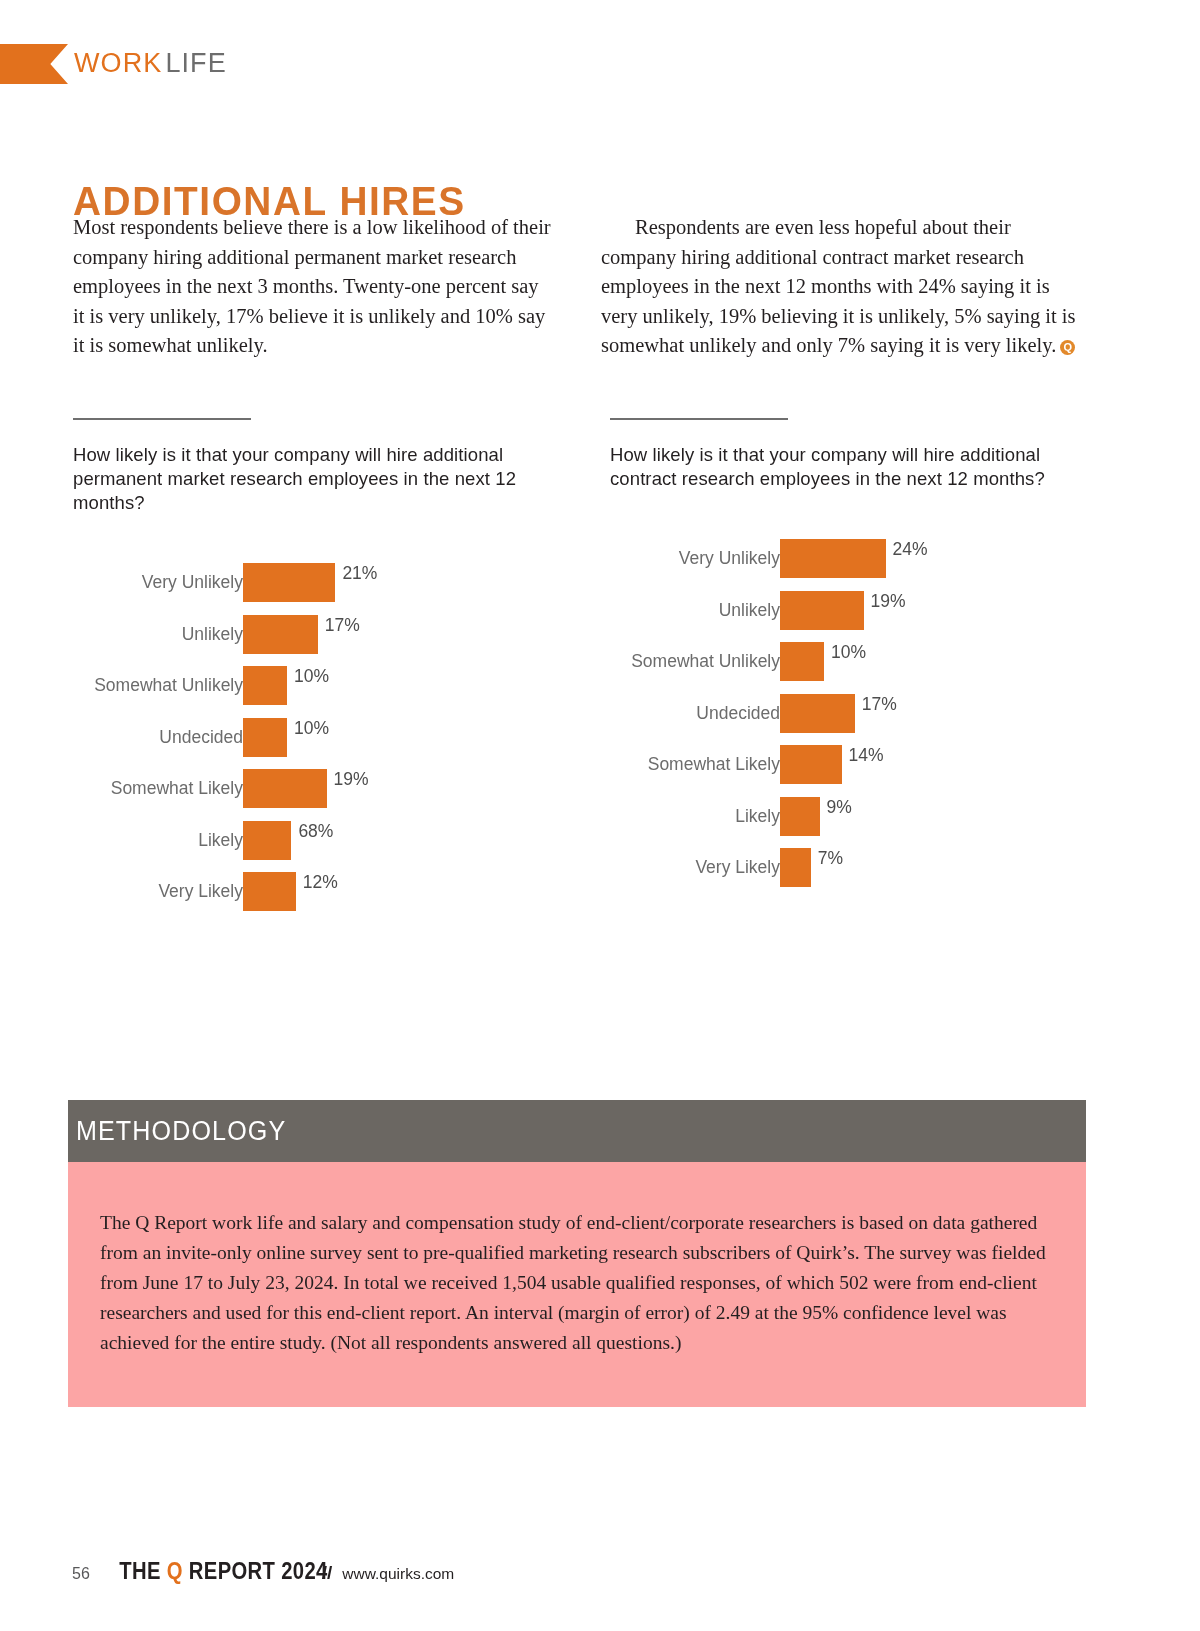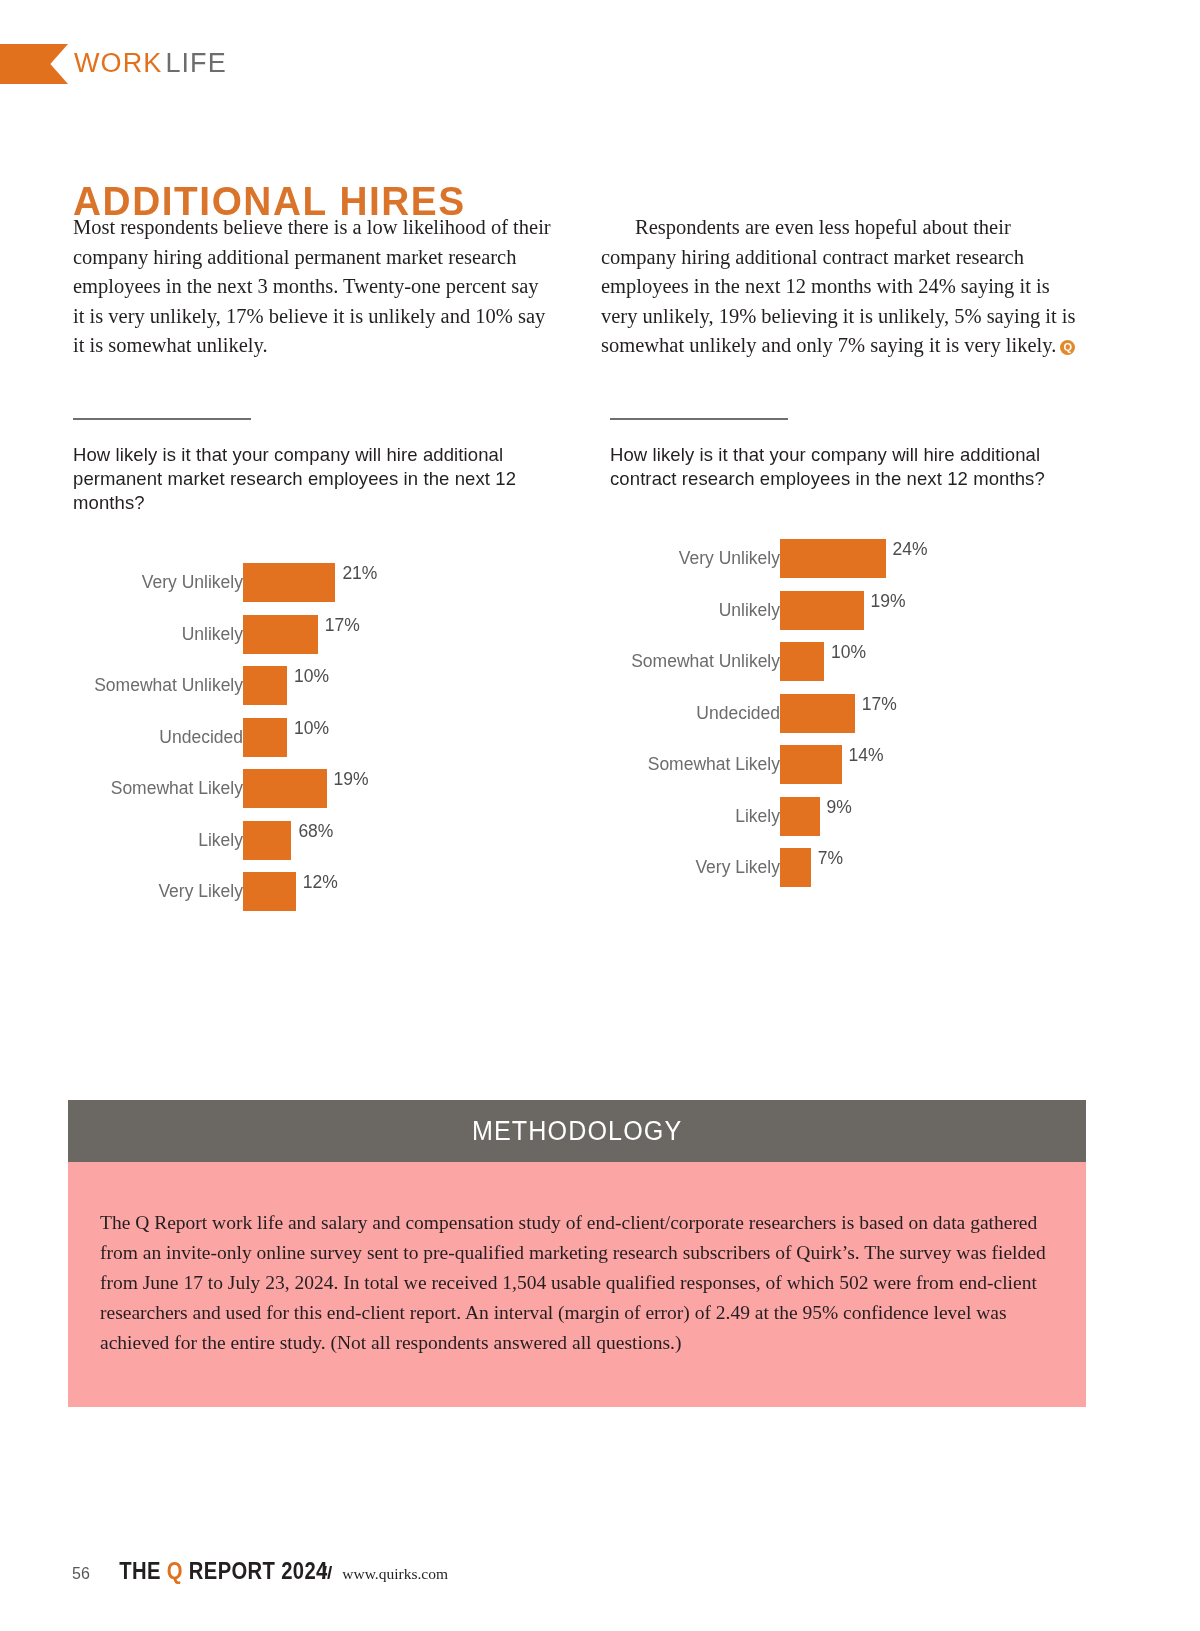--- a/index.html
+++ b/index.html
@@ -156,21 +156,21 @@
     position: absolute;
     left: 68px;
     top: 1100px;
     width: 1018px;
   }
   .meth-header {
     background: #6b6762;
     height: 62px;
     display: flex;
     align-items: center;
-    justify-content: center;
+    justify-content: flex-start;
   }
   .meth-header-title {
     font-family: "Liberation Sans Narrow", "Liberation Sans", sans-serif;
     font-size: 27px;
     color: #ffffff;
     letter-spacing: 1.2px;
     transform: scaleX(0.93);
   }
   .meth-body {
     background: #fca5a5;
@@ -210,21 +210,21 @@
   .footer-brand .q { color: #E2711D; }
   .footer-slash {
     font-family: "Liberation Sans Narrow", "Liberation Sans", sans-serif;
     font-weight: bold;
     font-size: 19px;
     color: #231f20;
     margin-left: -20px;
     margin-right: 10px;
   }
   .footer-url {
-    font-family: Liberation Serif, serif;
+    font-family: Liberation Sans, sans-serif;
     font-size: 15.5px;
     color: #231f20;
   }
 </style>
 </head>
 <body>
 
 <div class="runhead">
   <div class="runhead-flag"></div>
   <div class="runhead-text">

